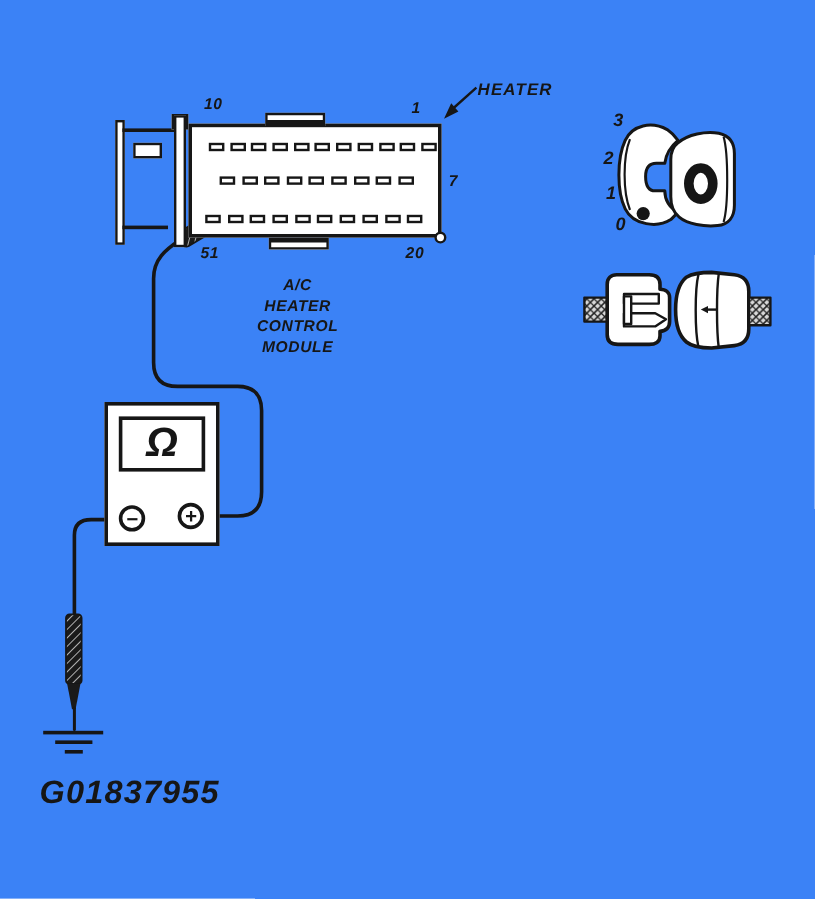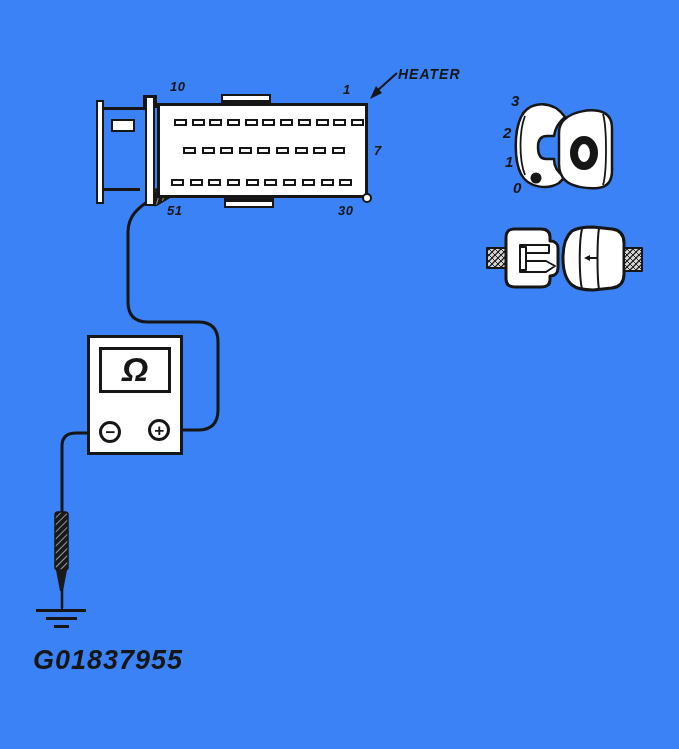--- a/index.html
+++ b/index.html
@@ -159,24 +159,30 @@
       <span class="pin"></span>
       <span class="pin"></span>
       <span class="pin"></span>
       <span class="pin"></span>
     </div>
 
   <span class="lbl" style="left:170px; top:79px;">10</span>
   <span class="lbl" style="left:343px; top:82px;">1</span>
   <span class="lbl" style="left:374px; top:143px;">7</span>
   <span class="lbl" style="left:167px; top:203px;">51</span>
-  <span class="lbl" style="left:338px; top:203px;">30</span>
+  <span class="lbl" style="left:338px; top:203px;">20</span>
 
   <span class="abs black-label">HEATER</span>
 
+  <div class="abs module-caption">
+    <span>A/C</span>
+    <span>HEATER</span>
+    <span>CONTROL</span>
+    <span>MODULE</span>
+  </div>
 
   <div class="abs meter-body"></div>
   <div class="abs meter-display">
     <span class="ohm">Ω</span>
   </div>
   <div class="terminal neg">
     <span>−</span>
   </div>
   <div class="terminal pos">
     <span>+</span>

